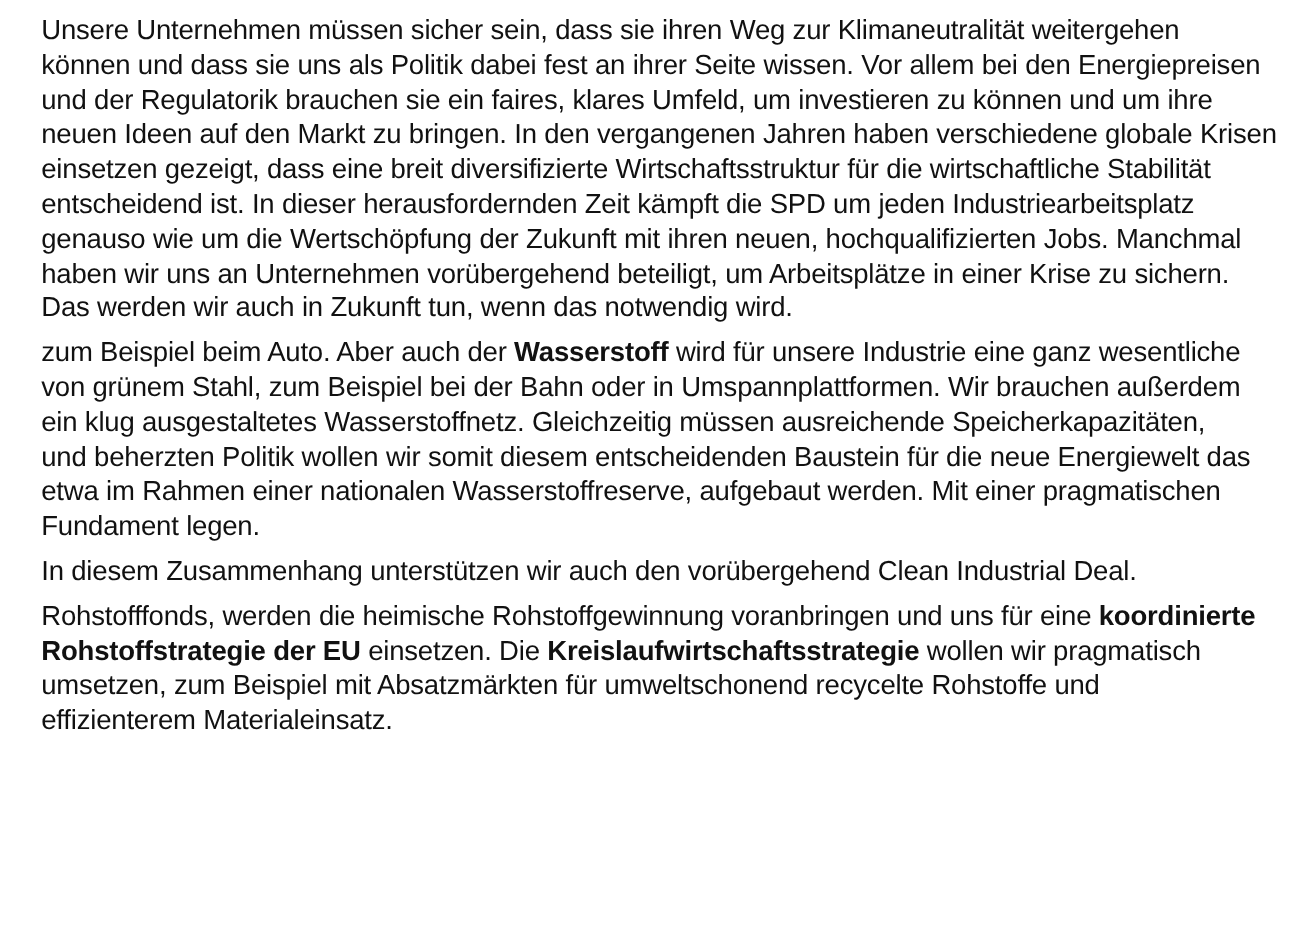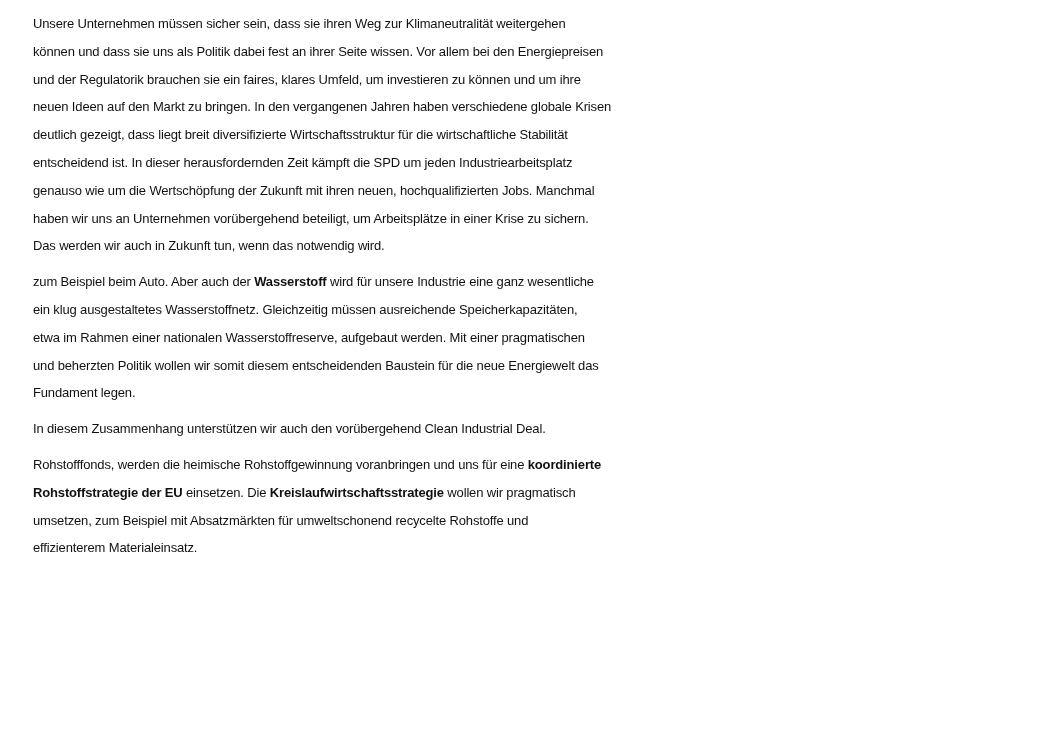--- a/index.html
+++ b/index.html
@@ -5,49 +5,50 @@
   html, body { margin: 0; padding: 0; background: #ffffff; }
   body {
     width: 1049px; height: 740px; overflow: hidden;
     font-family: "Liberation Sans", "DejaVu Sans", sans-serif;
     color: #111111;
   }
   .page { position: relative; padding: 10px 0 0 33px; }
   .para { margin: 0 0 8px 0; }
   .line {
     display: block;
-    font-size: 13px;
+    font-size: 22px;
     line-height: 27.8px;
     height: 27.8px;
     white-space: nowrap;
     letter-spacing: -0.15px;
   }
   .b { font-weight: bold; }
   .i { font-style: italic; }
 </style>
 </head>
 <body>
 
 <div class="page" id="doc">
     <div class="para">
       <span class="line"><span>Unsere Unternehmen müssen sicher sein, dass sie ihren Weg zur Klimaneutralität weitergehen</span></span>
       <span class="line"><span>können und dass sie uns als Politik dabei fest an ihrer Seite wissen. Vor allem bei den Energiepreisen</span></span>
       <span class="line"><span>und der Regulatorik brauchen sie ein faires, klares Umfeld, um investieren zu können und um ihre</span></span>
       <span class="line"><span>neuen Ideen auf den Markt zu bringen. In den vergangenen Jahren haben verschiedene globale Krisen</span></span>
-      <span class="line"><span>deutlich gezeigt, dass liegt breit diversifizierte Wirtschaftsstruktur für die wirtschaftliche Stabilität</span></span>
+      <span class="line"><span>einsetzen gezeigt, dass eine breit diversifizierte Wirtschaftsstruktur für die wirtschaftliche Stabilität</span></span>
       <span class="line"><span>entscheidend ist. In dieser herausfordernden Zeit kämpft die SPD um jeden Industriearbeitsplatz</span></span>
       <span class="line"><span>genauso wie um die Wertschöpfung der Zukunft mit ihren neuen, hochqualifizierten Jobs. Manchmal</span></span>
       <span class="line"><span>haben wir uns an Unternehmen vorübergehend beteiligt, um Arbeitsplätze in einer Krise zu sichern.</span></span>
       <span class="line"><span>Das werden wir auch in Zukunft tun, wenn das notwendig wird.</span></span>
     </div>
     <div class="para">
       <span class="line"><span>zum Beispiel beim Auto. Aber auch der </span><span class="b">Wasserstoff</span><span> wird für unsere Industrie eine ganz wesentliche</span></span>
+      <span class="line"><span>von grünem Stahl, zum Beispiel bei der Bahn oder in Umspannplattformen. Wir brauchen außerdem</span></span>
       <span class="line"><span>ein klug ausgestaltetes Wasserstoffnetz. Gleichzeitig müssen ausreichende Speicherkapazitäten,</span></span>
+      <span class="line"><span>und beherzten Politik wollen wir somit diesem entscheidenden Baustein für die neue Energiewelt das</span></span>
       <span class="line"><span>etwa im Rahmen einer nationalen Wasserstoffreserve, aufgebaut werden. Mit einer pragmatischen</span></span>
-      <span class="line"><span>und beherzten Politik wollen wir somit diesem entscheidenden Baustein für die neue Energiewelt das</span></span>
       <span class="line"><span>Fundament legen.</span></span>
     </div>
     <div class="para">
       <span class="line"><span>In diesem Zusammenhang unterstützen wir auch den vorübergehend Clean Industrial Deal.</span></span>
     </div>
     <div class="para">
       <span class="line"><span>Rohstofffonds, werden die heimische Rohstoffgewinnung voranbringen und uns für eine </span><span class="b">koordinierte</span></span>
       <span class="line"><span class="b">Rohstoffstrategie der EU</span><span> einsetzen. Die </span><span class="b">Kreislaufwirtschaftsstrategie</span><span> wollen wir pragmatisch</span></span>
       <span class="line"><span>umsetzen, zum Beispiel mit Absatzmärkten für umweltschonend recycelte Rohstoffe und</span></span>
       <span class="line"><span>effizienterem Materialeinsatz.</span></span>

